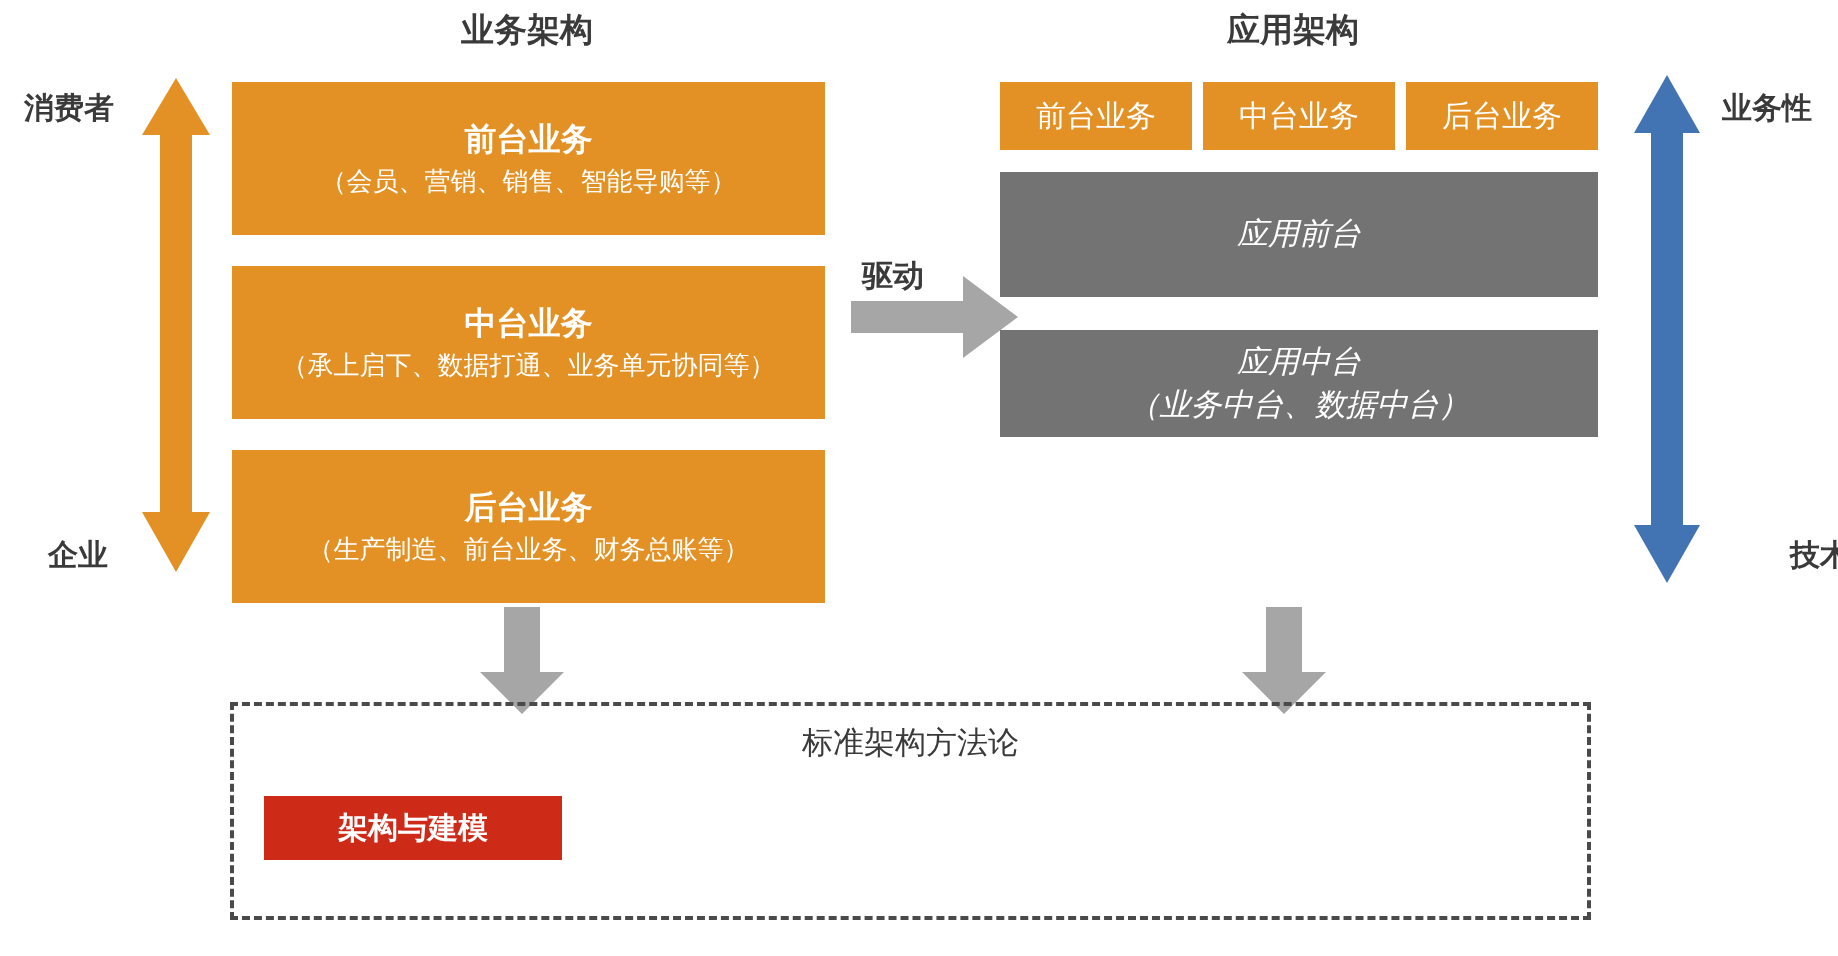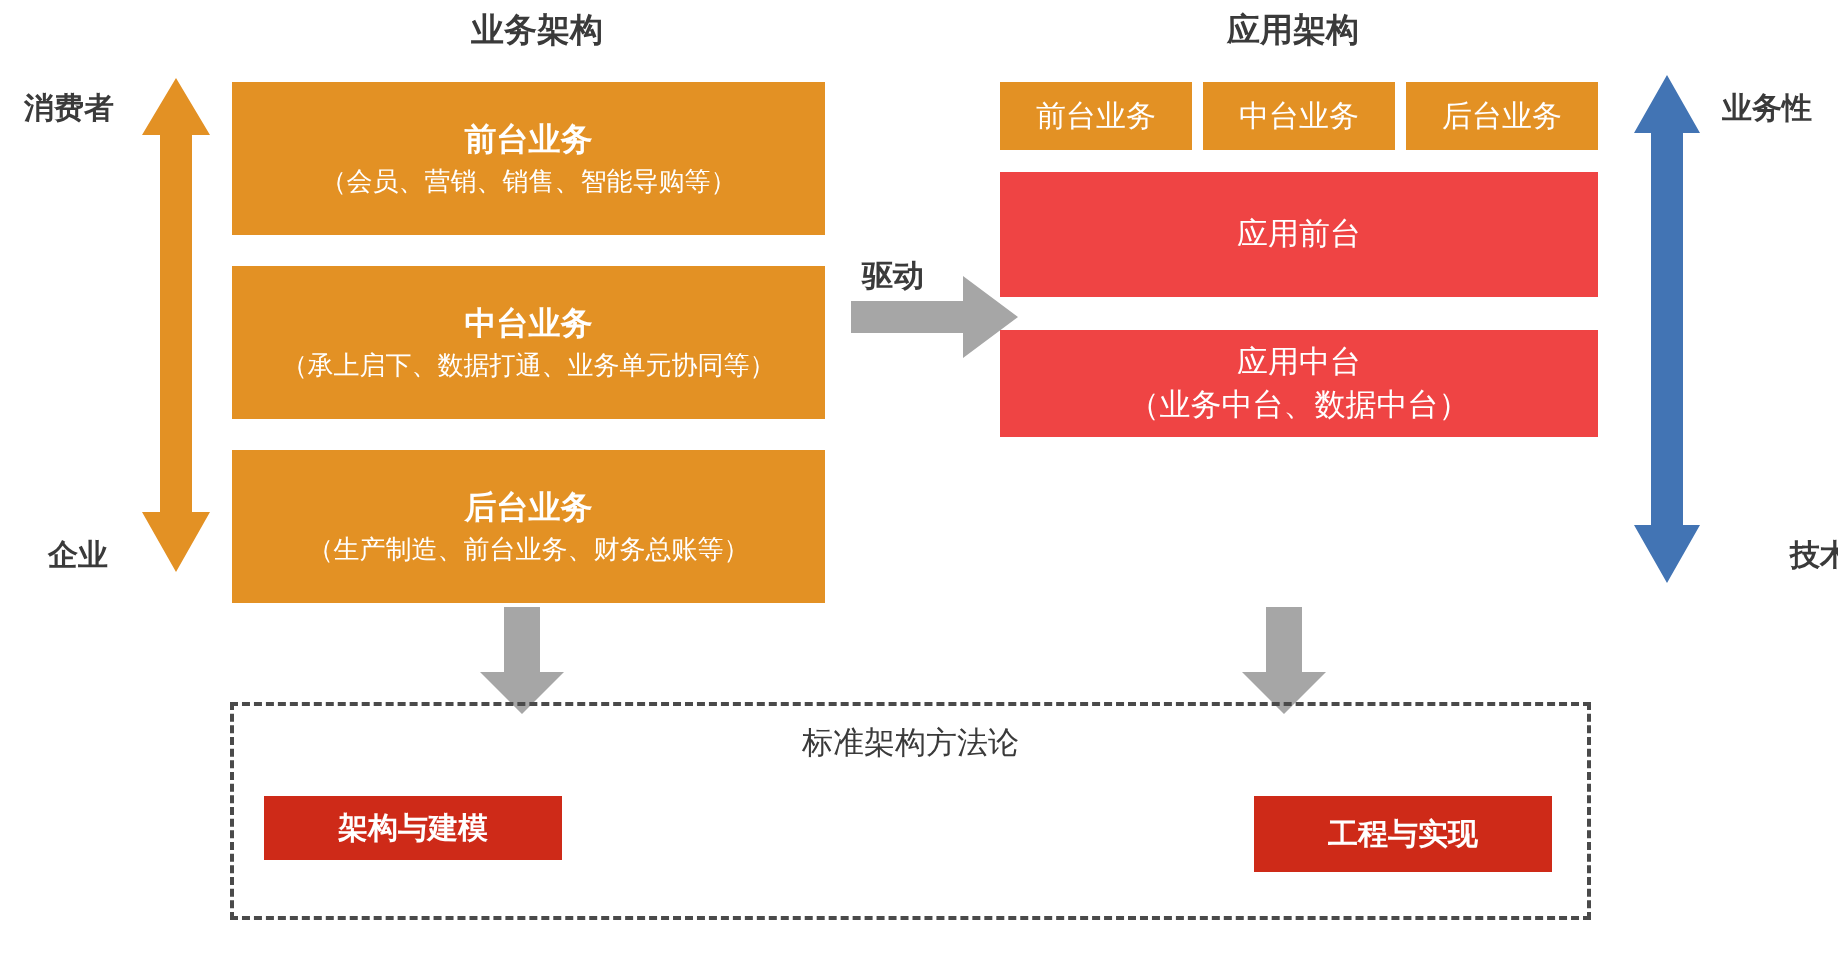--- a/index.html
+++ b/index.html
@@ -29,21 +29,21 @@
     align-items: center;
     justify-content: center;
     color: #ffffff;
     text-align: center;
     line-height: 1.24;
   }
   .box .t1 { display: block; }
   .box .t2 { display: block; }
 
   .orange { background: #E39124; }
-  .blue   { background: #ef4444; }
+  .blue   { background: #737373; font-style: italic; }
   .red    { background: #CE2A18; }
 
   
   .col-title {
     position: absolute;
     font-size: 33px;
     font-weight: bold;
     color: #3a3a3a;
     text-align: center;
     white-space: nowrap;
@@ -114,21 +114,21 @@
 
     <g>
       <polygon fill="#A6A6A6" points="504,607 540,607 540,672 564,672 522,714 480,672 504,672"></polygon>
     </g>
 
     <g>
       <polygon fill="#A6A6A6" points="1266,607 1302,607 1302,672 1326,672 1284,714 1242,672 1266,672"></polygon>
     </g>
   </svg>
 
-  <div class="col-title" style="left:412px; top:8px; width:250px;">业务架构</div>
+  <div class="col-title" style="left:402px; top:8px; width:250px;">业务架构</div>
 
   <div class="col-title" style="left:1168px; top:8px; width:250px;">应用架构</div>
 
   <div class="axis-label" style="left:24px; top:88px;">消费者</div>
 
   <div class="axis-label" style="left:48px; top:535px;">企业</div>
 
   <div class="axis-label" style="left:1722px; top:88px;">业务性</div>
 
   <div class="axis-label" style="left:1790px; top:535px;">技术性</div>
@@ -175,17 +175,14 @@
   <div class="dashed-box" style="left:230px; top:702px; width:1361px; height:218px;"></div>
 
   <div class="method-title" style="left:230px; top:722px; width:1361px;">标准架构方法论</div>
 
   <div class="box red" style="left:264px; top:796px; width:298px; height:64px; font-size:30px; font-weight:bold;">
     <span class="t1">架构与建模</span>
   </div>
 
 
 
-  <div class="box red" style="left:1254px; top:796px; width:298px; height:76px; font-size:30px; font-weight:bold;">
-    <span class="t1">工程与实现</span>
-  </div>
 
 </div>
 
 </body></html>

